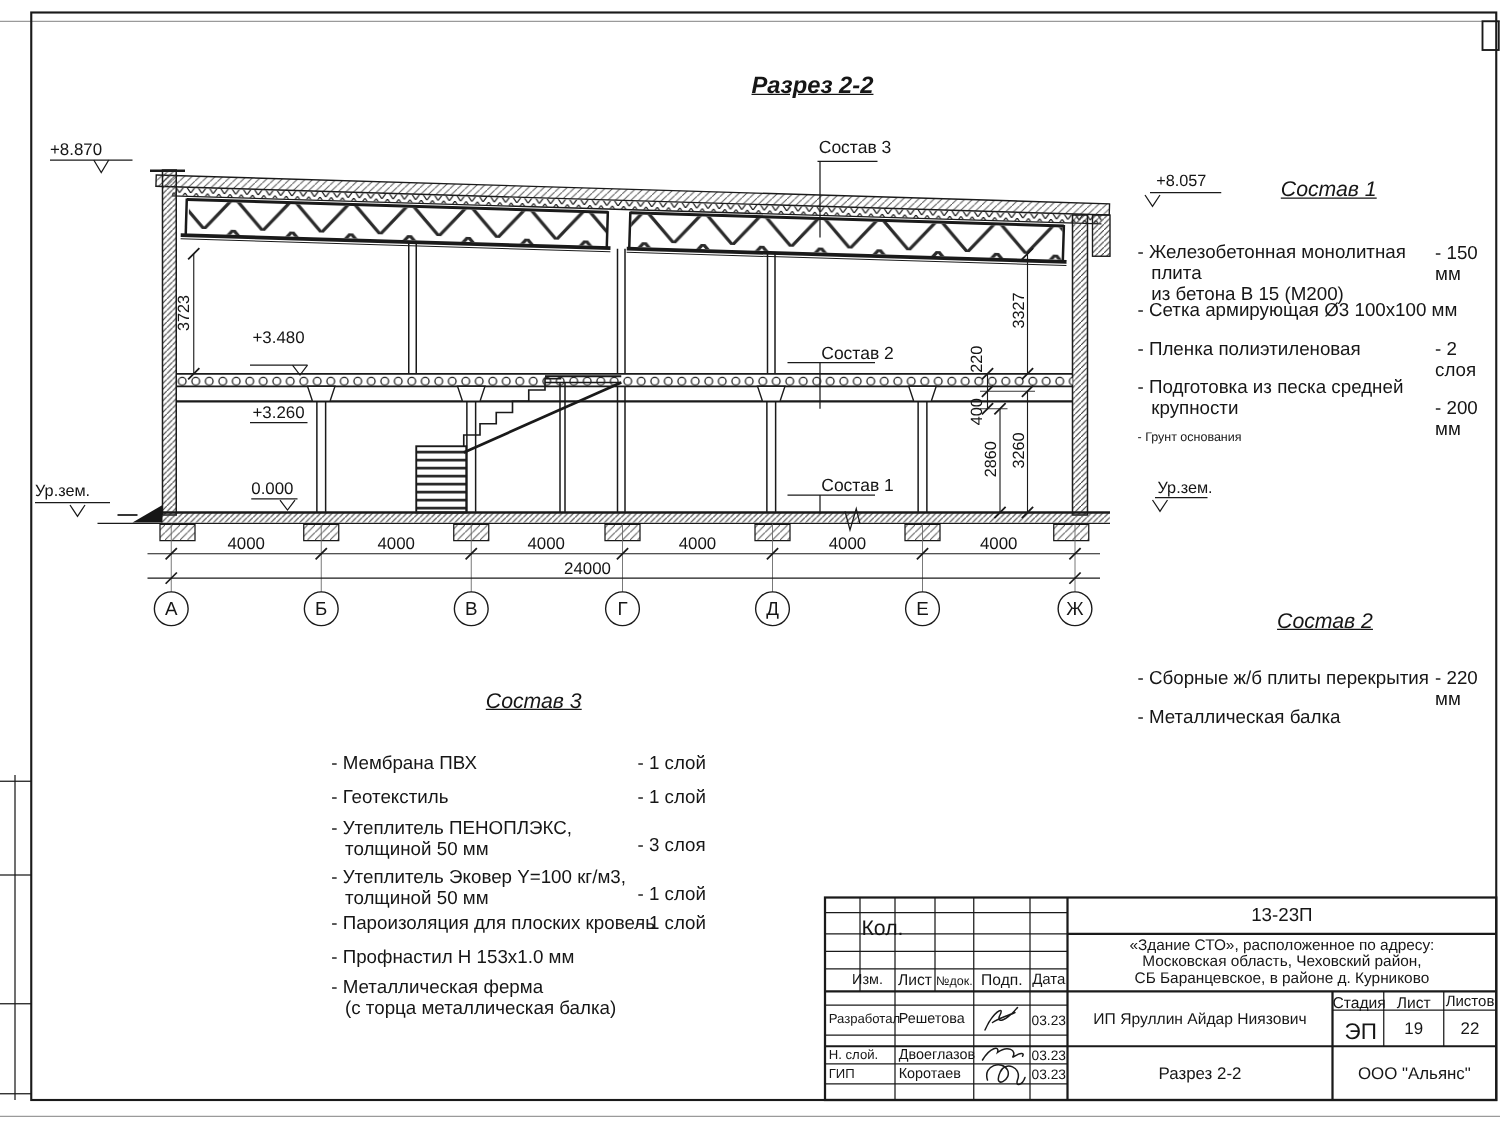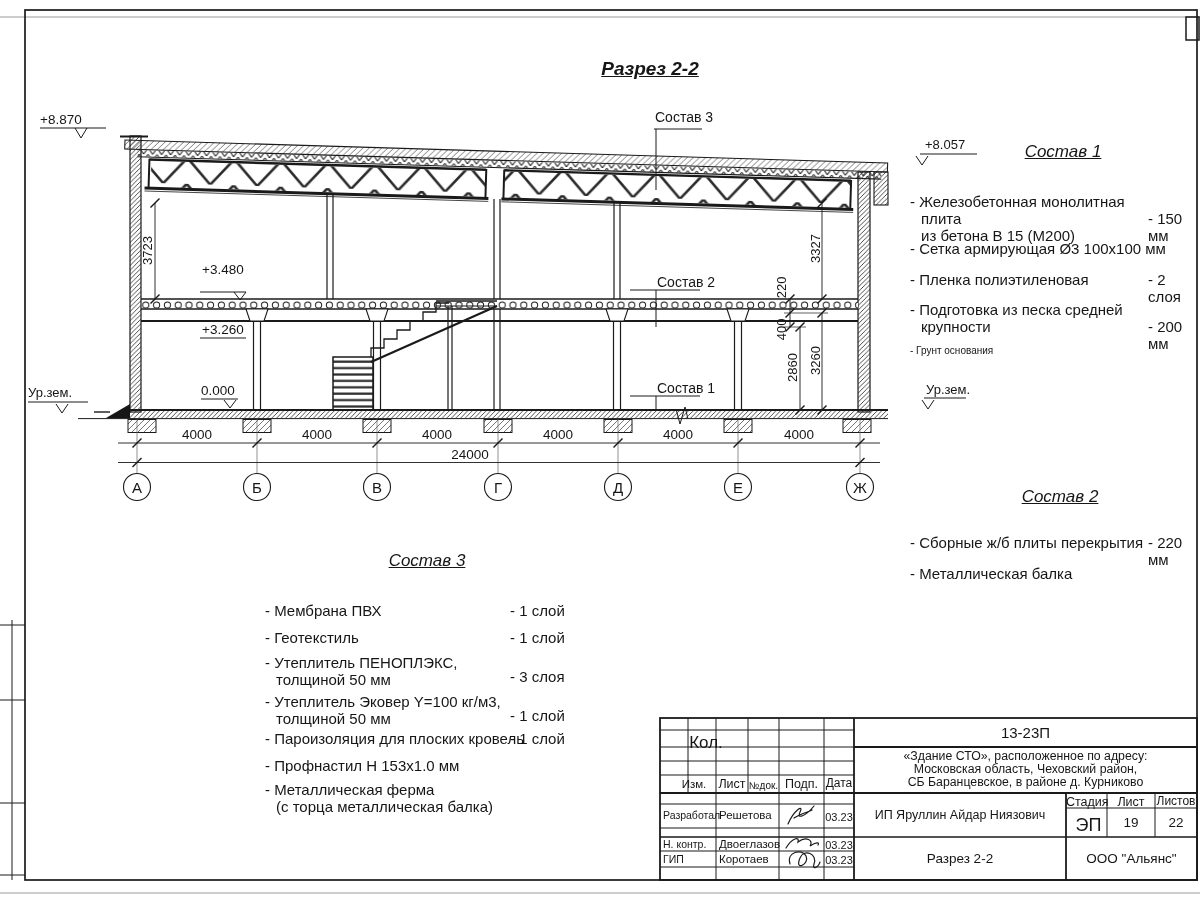--- a/index.html
+++ b/index.html
@@ -285,21 +285,21 @@
 <div class="t ctr" style="left:243px;top:479px;width:28px;font-size:15px">Б</div>
 <div class="t ctr" style="left:363px;top:479px;width:28px;font-size:15px">В</div>
 <div class="t ctr" style="left:484px;top:479px;width:28px;font-size:15px">Г</div>
 <div class="t ctr" style="left:604px;top:479px;width:28px;font-size:15px">Д</div>
 <div class="t ctr" style="left:724px;top:479px;width:28px;font-size:15px">Е</div>
 <div class="t ctr" style="left:846px;top:479px;width:28px;font-size:15px">Ж</div>
 
 <div class="t it ctr" style="left:1000px;top:142px;width:126px;font-size:17px">Состав 1</div>
 <div class="t hang" style="left:910px;top:193px;width:248px;font-size:15px">- Железобетонная  монолитная плита
 из бетона В 15 (М200)</div>
-<div class="t" style="left:1148px;top:210px;font-size:15px">- 150 мм</div>
+<div class="t" style="left:1148px;top:194px;font-size:15px">- 150 мм</div>
 <div class="t hang" style="left:910px;top:240px;width:248px;font-size:15px">- Сетка армирующая Ø3 100х100 мм</div>
 <div class="t hang" style="left:910px;top:271px;width:248px;font-size:15px">- Пленка полиэтиленовая</div>
 <div class="t" style="left:1148px;top:271px;font-size:15px">- 2 слоя</div>
 <div class="t hang" style="left:910px;top:301px;width:248px;font-size:15px">- Подготовка из песка средней
 крупности</div>
 <div class="t" style="left:1148px;top:318px;font-size:15px">- 200 мм</div>
 <div class="t hang" style="left:910px;top:345px;width:248px;font-size:10px">- Грунт основания</div>
 
 <div class="t it ctr" style="left:997px;top:487px;width:126px;font-size:17px">Состав 2</div>
 <div class="t hang" style="left:910px;top:534px;width:248px;font-size:15px">- Сборные ж/б плиты перекрытия</div>
@@ -327,21 +327,21 @@
 <div class="t ctr" style="left:680px;top:778px;width:28px;font-size:11.5px">Изм.</div>
 <div class="t ctr" style="left:688px;top:733px;width:36px;font-size:17px">Кол.</div>
 <div class="t ctr" style="left:716px;top:777px;width:32px;font-size:12.5px">Лист</div>
 <div class="t ctr" style="left:748px;top:780px;width:31px;font-size:10px">№док.</div>
 <div class="t ctr" style="left:779px;top:777px;width:45px;font-size:12.5px">Подп.</div>
 <div class="t ctr" style="left:824px;top:777px;width:30px;font-size:12px">Дата</div>
 
 <div class="t" style="left:663px;top:810px;width:52px;font-size:10.5px">Разработал</div>
 <div class="t" style="left:719px;top:809px;width:58px;font-size:11.5px">Решетова</div>
 <div class="t ctr" style="left:824px;top:811px;width:30px;font-size:11px">03.23</div>
-<div class="t" style="left:663px;top:839px;width:52px;font-size:10.5px">Н. контр.</div>
+<div class="t" style="left:663px;top:839px;width:52px;font-size:10.5px">Н. слой.</div>
 <div class="t" style="left:719px;top:838px;width:58px;font-size:11.5px">Двоеглазов</div>
 <div class="t ctr" style="left:824px;top:839px;width:30px;font-size:11px">03.23</div>
 <div class="t" style="left:663px;top:854px;width:52px;font-size:10.5px">ГИП</div>
 <div class="t" style="left:719px;top:853px;width:58px;font-size:11.5px">Коротаев</div>
 <div class="t ctr" style="left:824px;top:854px;width:30px;font-size:11px">03.23</div>
 
 <div class="t ctr" style="left:854px;top:724px;width:343px;font-size:15px">13-23П</div>
 <div class="t ctr" style="left:854px;top:750px;width:343px;font-size:12.3px;line-height:1.07">«Здание СТО», расположенное по адресу:
 Московская область, Чеховский район,
 СБ Баранцевское, в районе д. Курниково</div>

